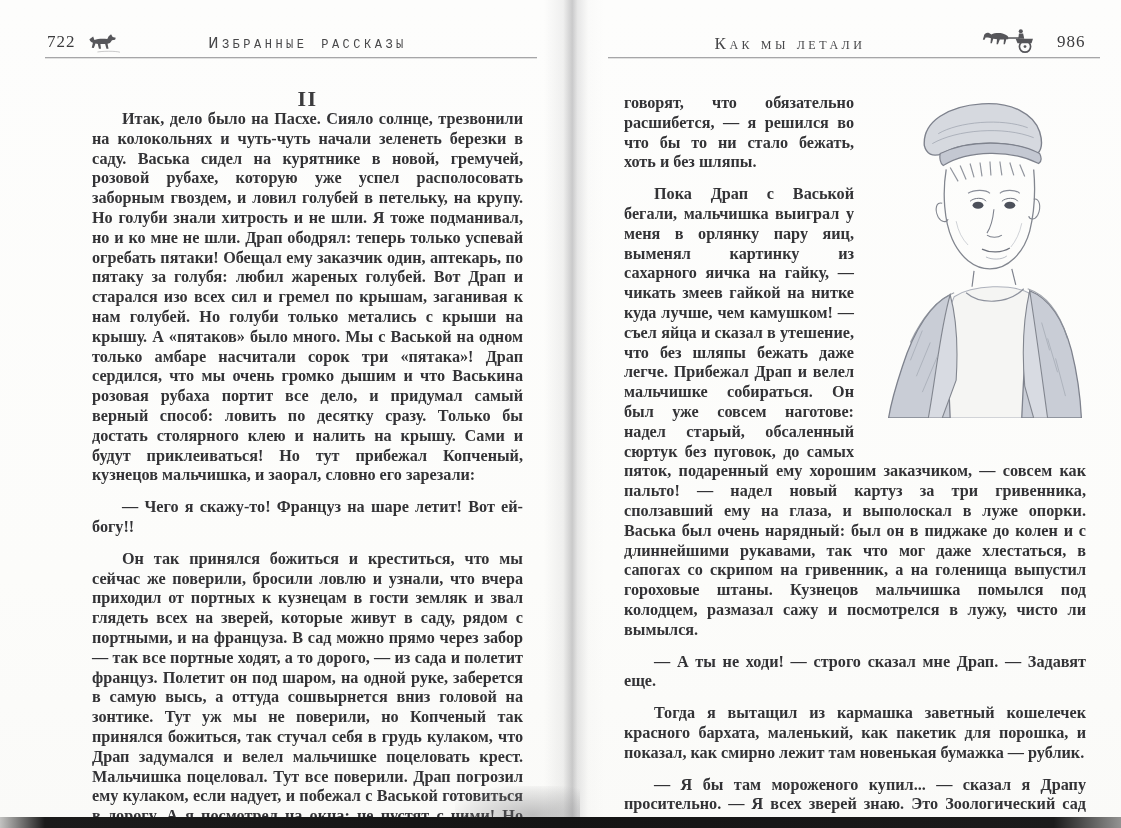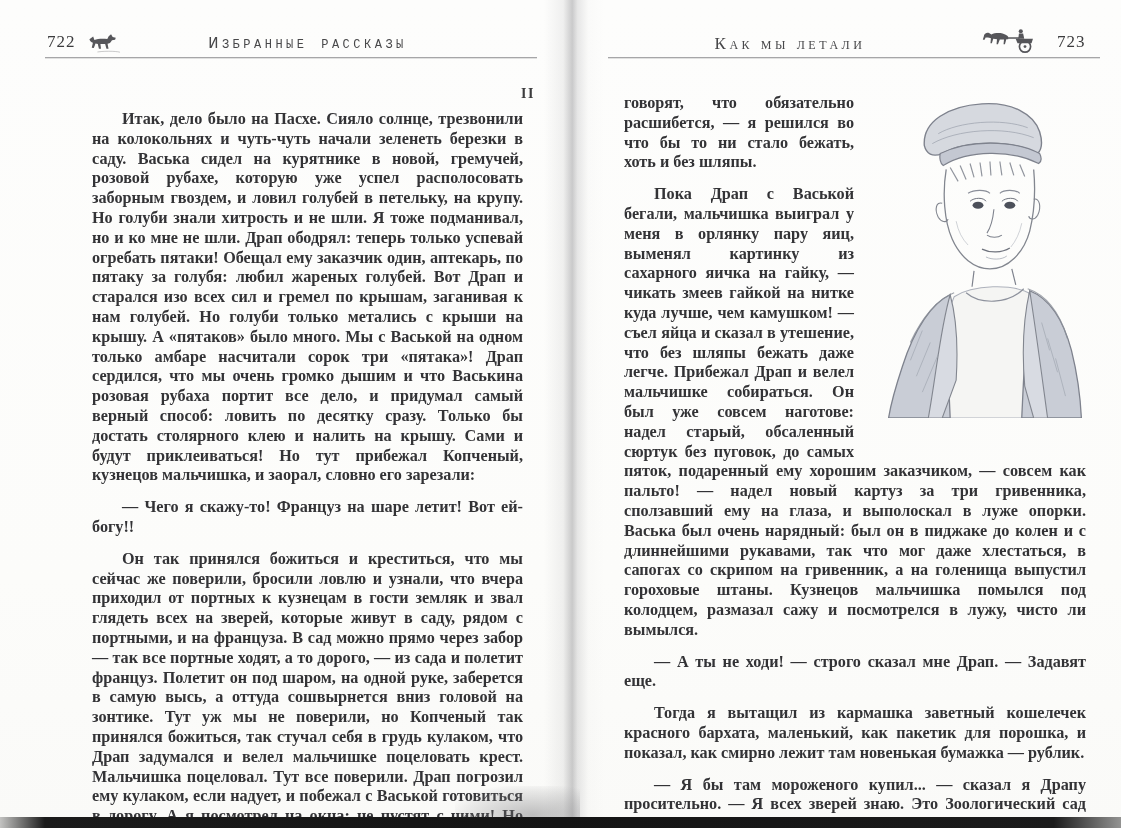--- a/index.html
+++ b/index.html
@@ -28,21 +28,21 @@
     position:absolute; font-variant:small-caps; letter-spacing:3.5px;
     font-size:17px; color:#48484a; text-align:center;
   }
   .head-rule { position:absolute; height:1px; background:#a6a6a8; box-shadow:0 1px 0 rgba(190,190,190,.45); }
   .head-icon { position:absolute; }
   
   .body-text { position:absolute; font-size:16.2px; line-height:19.8px; text-align:justify; color:#333336; }
   .body-text p { margin:12px; text-indent:30px;font-weight:bold; }
   .body-text p.no-indent { text-indent:0; }
   .section-heading {
-    position:absolute; text-align:right; font-size:14px; font-weight:bold;
+    position:absolute; text-align:center; font-size:22px; font-weight:bold;
     letter-spacing:1.5px; color:#3c3c3e;
   }
   
   .illustration-float { float:right; width:236px; height:378px; margin-left:8px; margin-bottom:2px; }
   .sketch { display:block; width:236px; height:336px; }
   .caption {
     margin-top:5px; text-align:center; padding-left:58px;
     font-style:italic; font-size:18px; letter-spacing:.5px; color:#454548;
     font-family:"DejaVu Serif", serif;
   }
@@ -83,21 +83,21 @@
         <rect x="27" y="11" width="13" height="1.6"></rect>
         <circle cx="41.5" cy="4.5" r="2.2"></circle>
         <path d="M39.5,7 L44,7 L45.2,12.5 L38.8,12.5 Z"></path>
         <path d="M36,12.5 L54.5,12.5 L53,17.5 L38,17.5 Z"></path>
         <circle cx="46" cy="21" r="6" fill="none" stroke="#56565a" stroke-width="1.8"></circle>
         <circle cx="46" cy="21" r="1.5"></circle>
       </g>
     </svg>
   </span>
 
-  <div class="folio" style="left:1057px; top:32px;">723</div>
+  <div class="folio" style="left:1057px; top:32px;">986</div>
 
   <div class="head-rule" style="left:608px; top:57px; width:492px;"></div>
 
   <div class="body-text" style="left:612px; top:82px; width:486px;">
 
     <div class="illustration-float">
       <svg class="sketch" viewBox="0 0 236 338" aria-hidden="true">
 
         <path d="M62,64 C60,40 86,24 120,22 C150,20 172,32 178,50 C181,60 180,68 176,72 C150,58 104,58 80,72 C70,76 64,72 62,64 Z" fill="#d6d9df" stroke="#7e828d" stroke-width="1.4"></path>
         <path d="M78,72 C106,58 152,58 178,72 C180,76 180,80 177,82 C150,68 106,68 81,84 C78,82 77,76 78,72 Z" fill="#c4c8d2" stroke="#7e828d" stroke-width="1.2"></path>

